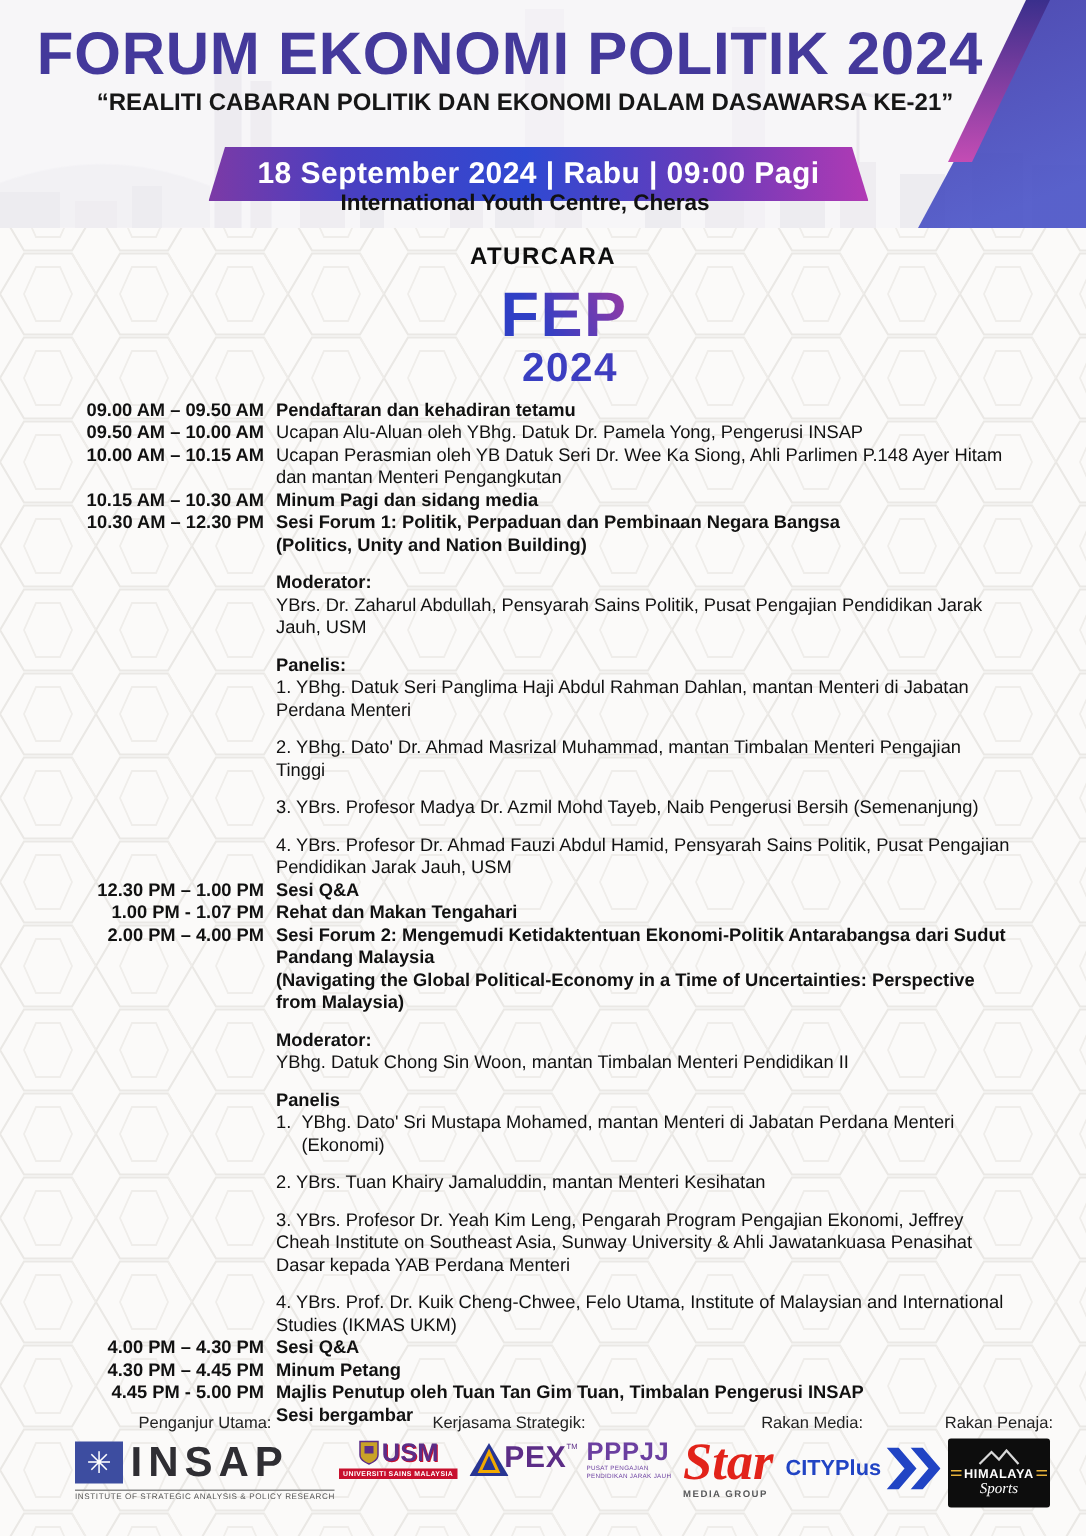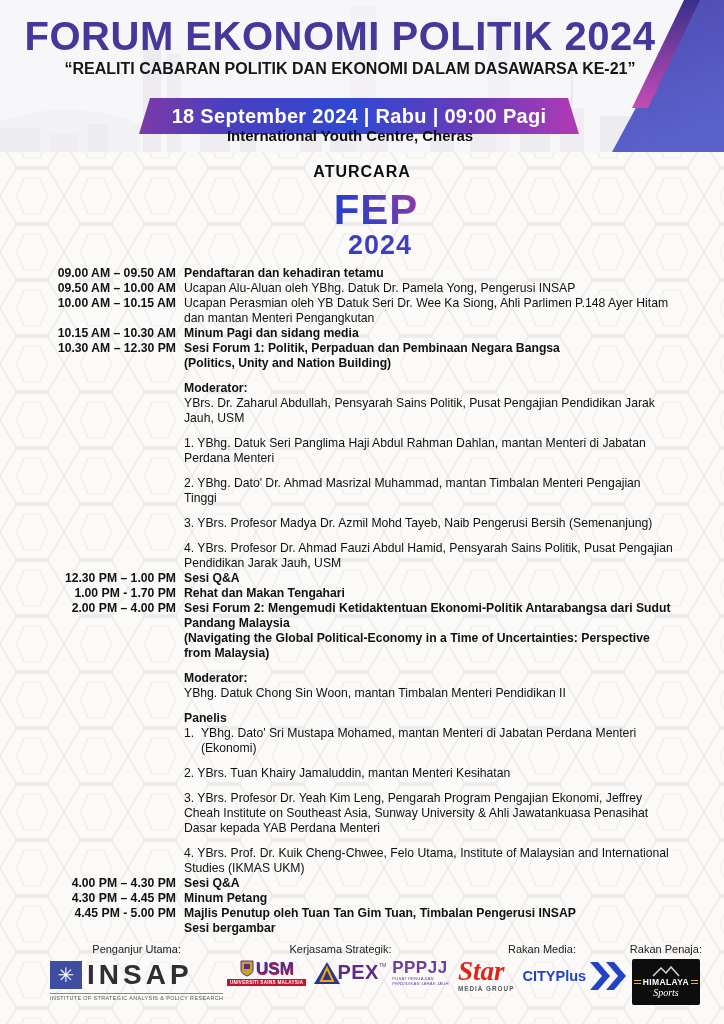--- a/index.html
+++ b/index.html
@@ -62,21 +62,21 @@
   .apex-name { font-size:20px; font-weight:800; color:#5C2D87; letter-spacing:0.5px; margin-left:-3px; }
   .apex-tm { font-size:5px; color:#5C2D87; vertical-align:top; position:relative; top:-8px; }
 
   
   .pppjj { display:flex; flex-direction:column; align-items:flex-start; margin-left:-2px; }
   .pppjj-name { font-size:17px; font-weight:600; color:#6B3FA0; letter-spacing:0.5px; line-height:1; }
   .pppjj-tag { font-size:4.2px; color:#6B3FA0; width:62px; line-height:1.25; letter-spacing:0.2px; }
 
   
   .star { display:flex; flex-direction:column; align-items:flex-start; }
-  .star-name { font-family:"Liberation Serif", serif; font-style:italic; font-weight:700; font-size:27px; color:#E2231A; line-height:0.9; }
+  .star-name { font-family:"Liberation Serif", serif; font-style:italic; font-weight:700; font-size:35px; color:#E2231A; line-height:0.9; }
   .star-tag { font-size:6.4px; letter-spacing:1px; color:#58595B; font-weight:700; margin-top:2px; }
 
   
   .cityplus { display:flex; align-items:center; gap:4px; }
   .cityplus-name { font-size:14.5px; font-weight:700; color:#2144C4; }
 
   
   .himalaya { width:68px; height:46px; background:#0d0d0d; border-radius:2px; display:flex; flex-direction:column; align-items:center; justify-content:center; }
   .him-name-row { display:flex; align-items:center; gap:2px; }
   .him-dash { width:7px; height:4px; border-top:1px solid #E8B33A; border-bottom:1px solid #E8B33A; }
@@ -185,20 +185,24 @@
         <div class="time"></div>
         <div class="desc b">Moderator:</div>
       </div>
       <div class="row">
         <div class="time"></div>
         <div class="desc">YBrs. Dr. Zaharul Abdullah, Pensyarah Sains Politik, Pusat Pengajian Pendidikan Jarak Jauh, USM</div>
       </div>
       <div class="row spacer"></div>
       <div class="row">
         <div class="time"></div>
+        <div class="desc b">Panelis:</div>
+      </div>
+      <div class="row">
+        <div class="time"></div>
         <div class="desc">1. YBhg. Datuk Seri Panglima Haji Abdul Rahman Dahlan, mantan Menteri di Jabatan Perdana Menteri</div>
       </div>
       <div class="row spacer"></div>
       <div class="row">
         <div class="time"></div>
         <div class="desc">2. YBhg. Dato' Dr. Ahmad Masrizal Muhammad, mantan Timbalan Menteri Pengajian Tinggi</div>
       </div>
       <div class="row spacer"></div>
       <div class="row">
         <div class="time"></div>
@@ -207,21 +211,21 @@
       <div class="row spacer"></div>
       <div class="row">
         <div class="time"></div>
         <div class="desc">4. YBrs. Profesor Dr. Ahmad Fauzi Abdul Hamid, Pensyarah Sains Politik, Pusat Pengajian Pendidikan Jarak Jauh, USM</div>
       </div>
       <div class="row">
         <div class="time">12.30 PM – 1.00 PM</div>
         <div class="desc b">Sesi Q&amp;A</div>
       </div>
       <div class="row">
-        <div class="time">1.00 PM - 1.70 PM</div>
+        <div class="time">1.00 PM - 1.07 PM</div>
         <div class="desc b">Rehat dan Makan Tengahari</div>
       </div>
       <div class="row">
         <div class="time">2.00 PM – 4.00 PM</div>
         <div class="desc b">Sesi Forum 2: Mengemudi Ketidaktentuan Ekonomi-Politik Antarabangsa dari Sudut Pandang Malaysia
 (Navigating the Global Political-Economy in a Time of Uncertainties: Perspective from Malaysia)</div>
       </div>
       <div class="row spacer"></div>
       <div class="row">
         <div class="time"></div>

